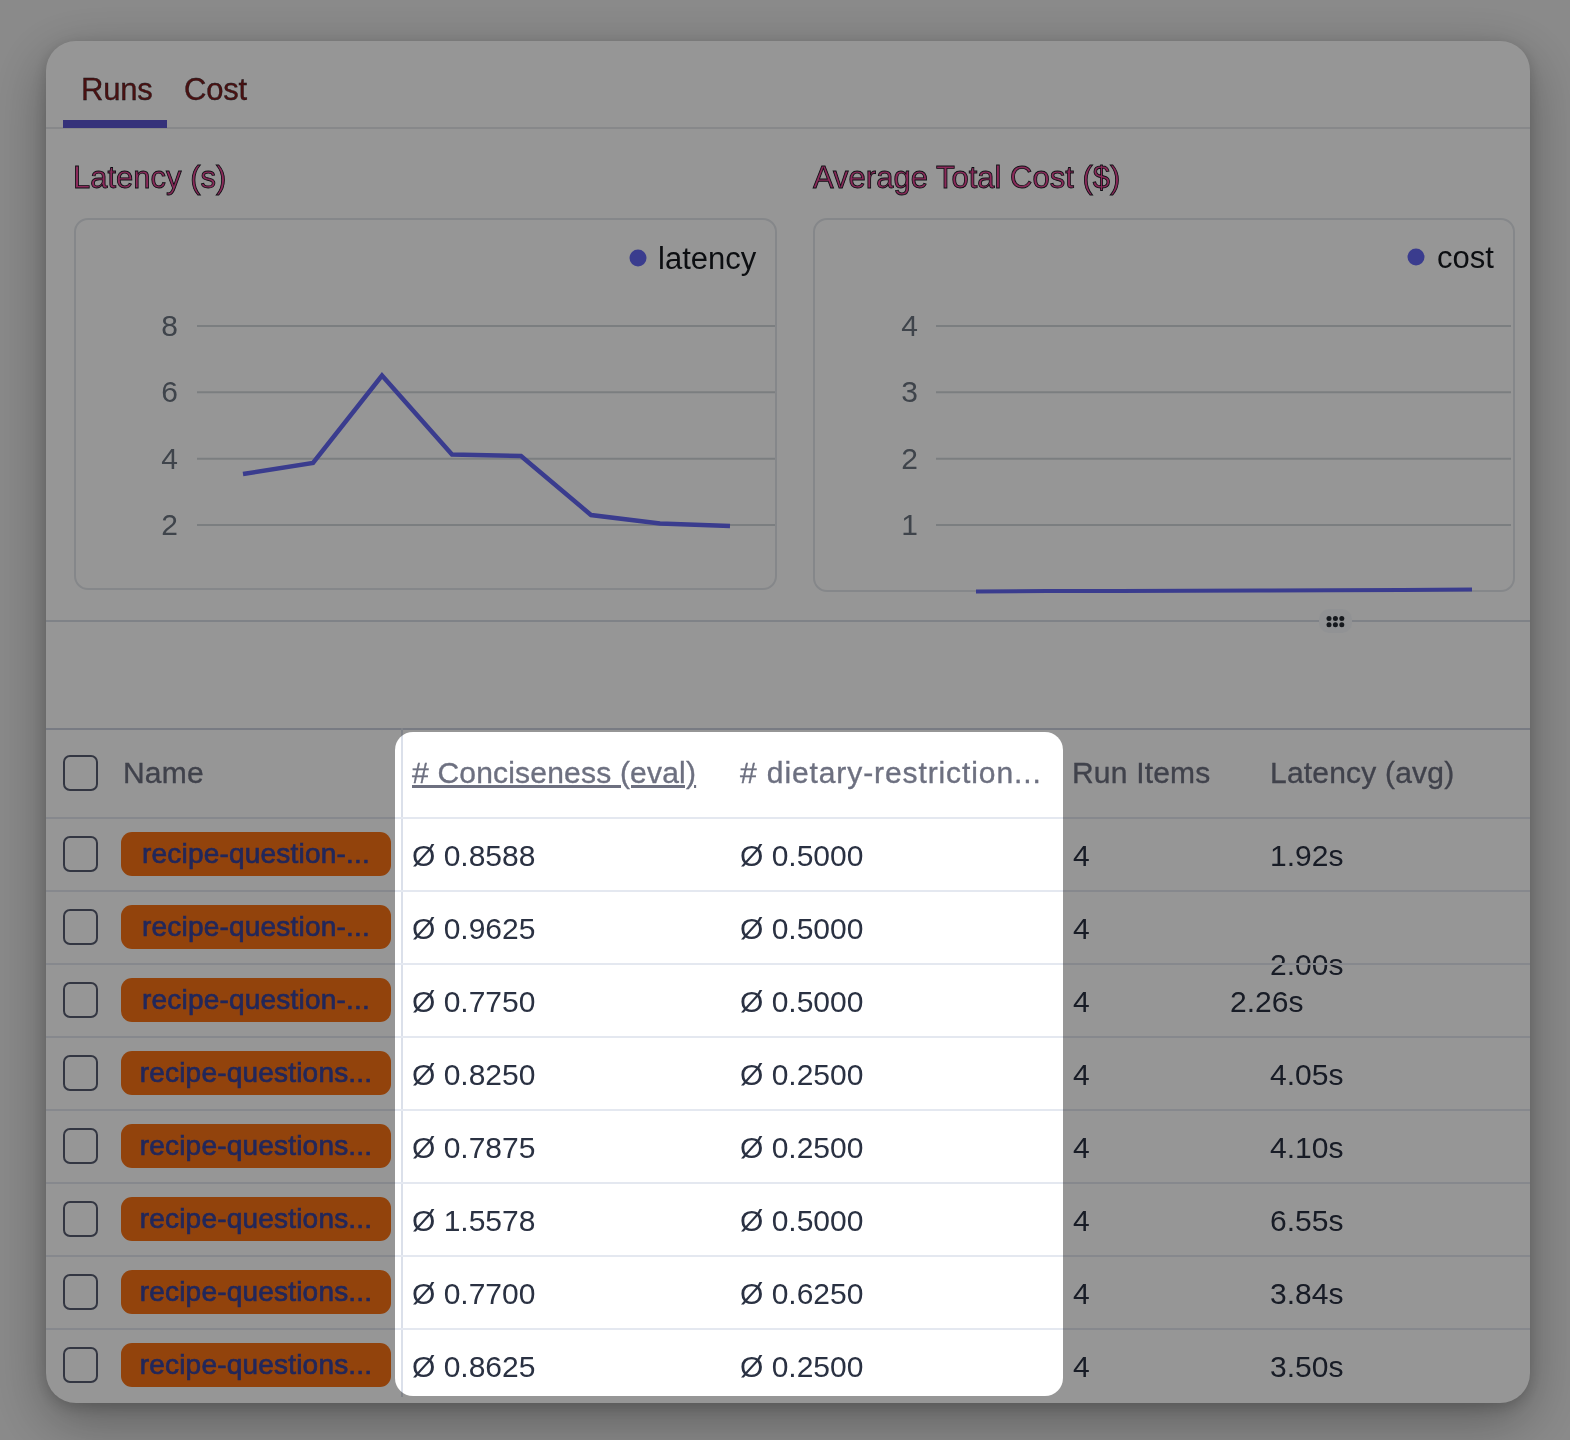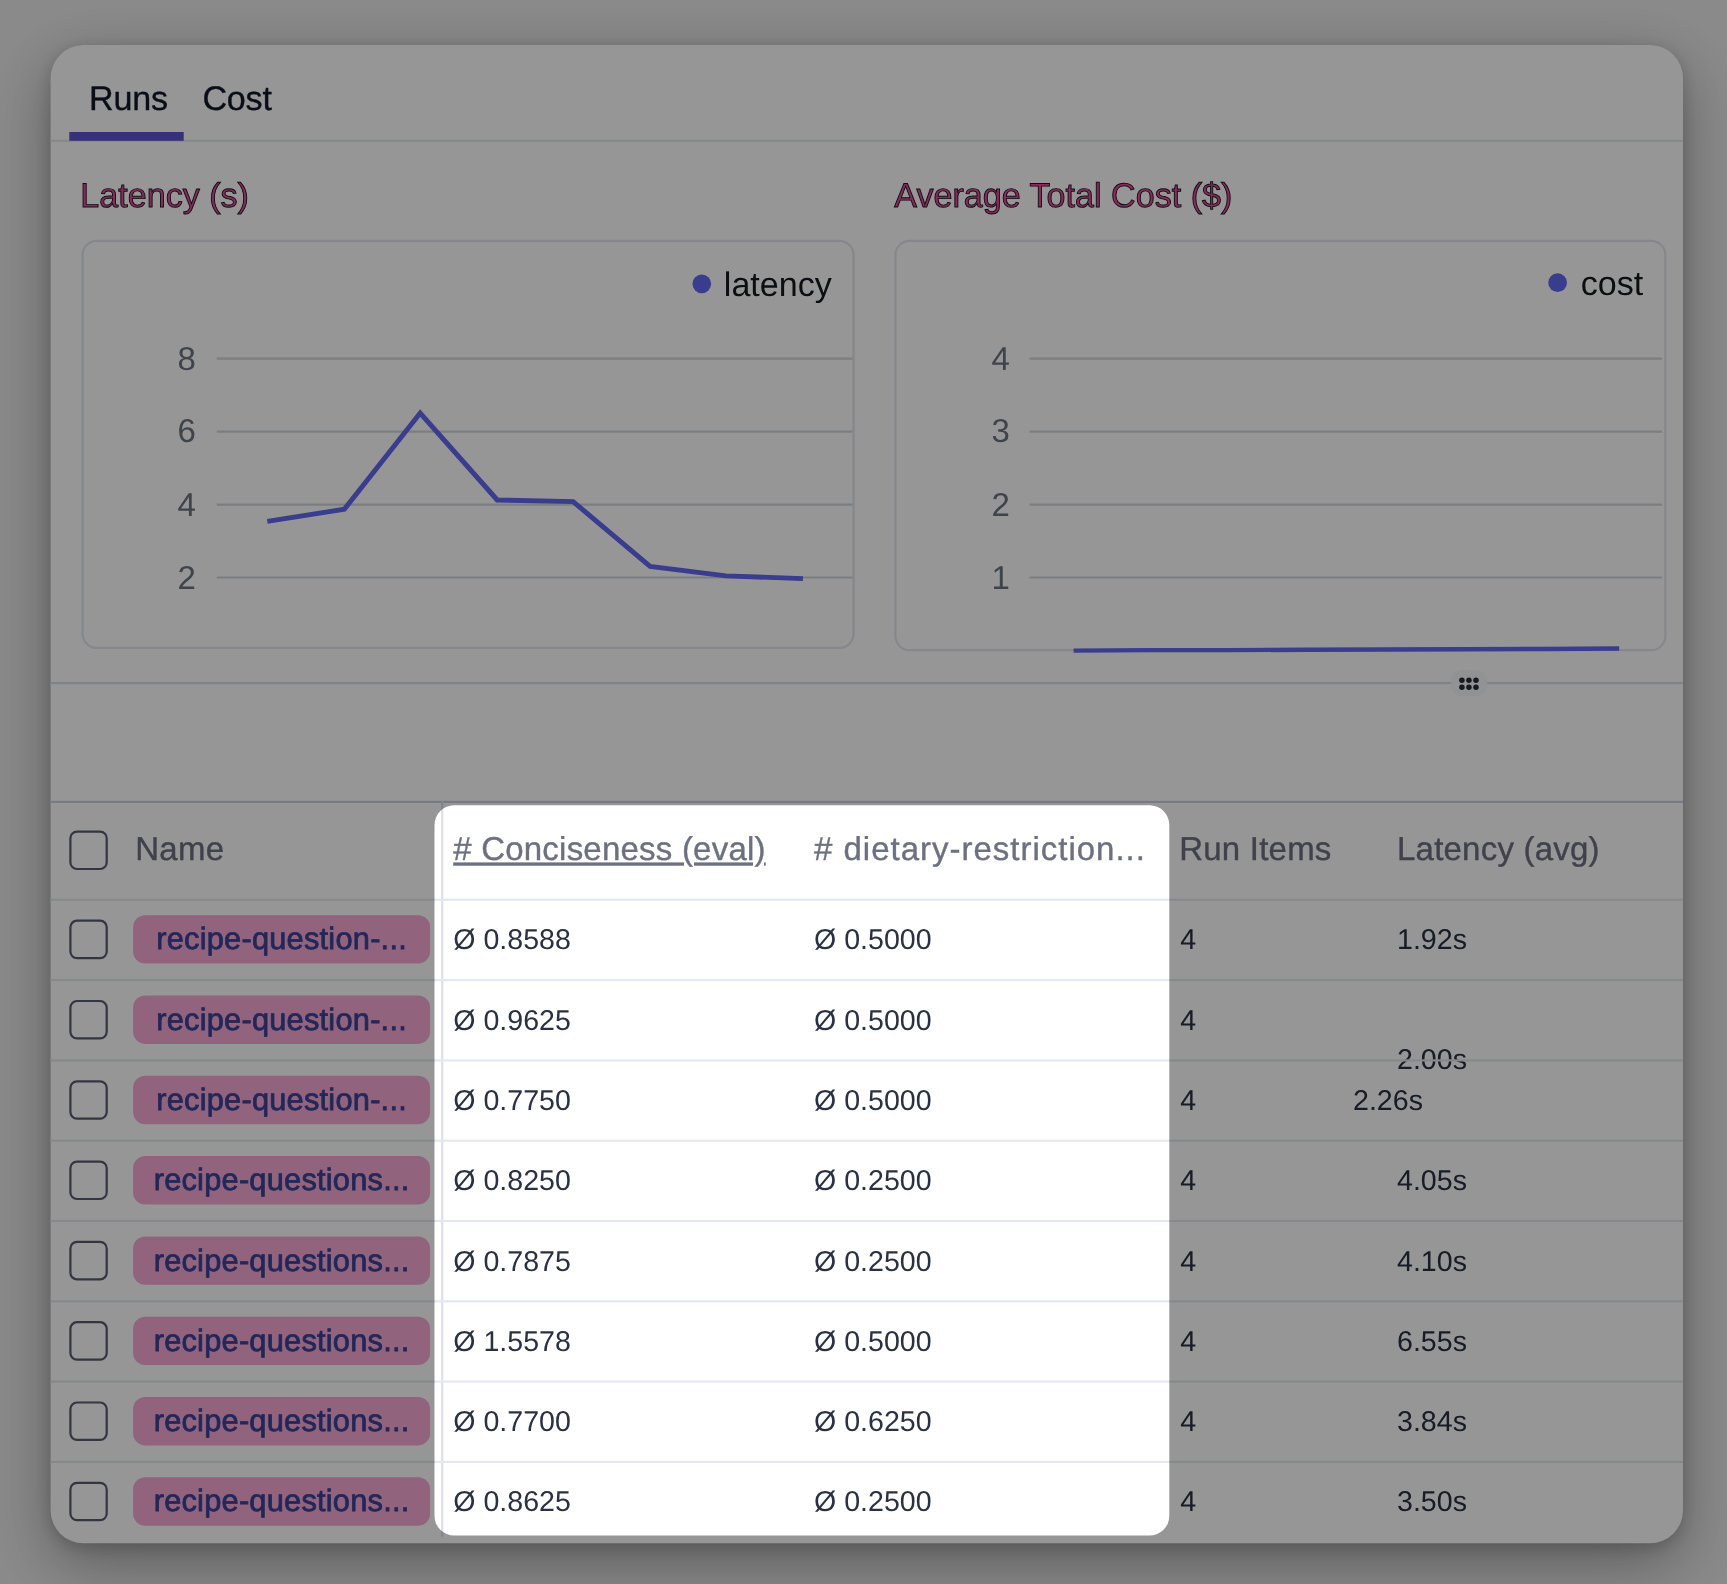--- a/index.html
+++ b/index.html
@@ -5,44 +5,44 @@
   * { margin:0; padding:0; box-sizing:border-box; }
   html,body { width:1570px; height:1440px; overflow:hidden; }
   body { background:#ebebeb; font-family:"Liberation Sans", sans-serif; position:relative; }
   .card {
     position:absolute; left:46px; top:41px; width:1484px; height:1362px;
     background:#ffffff; border-radius:30px;
     box-shadow:0 18px 55px rgba(0,0,0,0.32), 0 4px 14px rgba(0,0,0,0.16);
   }
   
   .tabs { position:absolute; left:0; top:0; width:100%; height:88px; border-bottom:2px solid #e5e7eb; }
-  .tab { position:absolute; top:31px; font-size:31px; font-weight:500; color:#0f172a; letter-spacing:-0.2px; -webkit-text-stroke:0.35px #1c212b;}
+  .tab { position:absolute; top:31px; font-size:31px; font-weight:500; color:#7f1d1d; letter-spacing:-0.2px; -webkit-text-stroke:0.35px #1c212b;}
   .tab.runs { left:35px; }
   .tab.items { left:138px; }
   .tab-underline { position:absolute; left:17px; top:79px; width:104px; height:8px; background:#5b55cf; }
   
   .ctitle { position:absolute; font-size:31px; font-weight:400; -webkit-text-stroke:0.85px #15181f; color:#ec4899; letter-spacing:0px; }
   .ct1 { left:27px; top:119px; }
   .ct2 { left:767px; top:119px; }
   .chartbox { position:absolute; border:2px solid #e3e6ea; border-radius:14px; }
   .cb1 { left:28px; top:177px; width:703px; height:372px; }
   .cb2 { left:767px; top:177px; width:702px; height:374px; }
   
   .divider { position:absolute; left:0; top:579px; width:100%; height:2px; background:#d9dee6; }
   .handle { position:absolute; left:1273px; top:568px; width:33px; height:24px; background:#f6f9fc; border-radius:10px; }
   
   .filters { position:absolute; left:18px; top:599px; width:184px; height:69px; border:2px solid #dfe3ea; border-radius:14px; }
   .filters .label { position:absolute; left:27px; top:19px; font-size:28px; font-weight:500; color:#1f242b; -webkit-text-stroke:0.35px #1f242b; }
   
   .tbl-topline { position:absolute; left:0; top:687px; width:100%; height:2px; background:#ccd2df; }
   .row-line { position:absolute; left:0; width:100%; height:2px; background:#e4e8f0; }
-  .cell { position:absolute; font-size:26px; color:#2a3142; }
+  .cell { position:absolute; font-size:30px; color:#2a3142; }
   .hcell { position:absolute; font-size:30px; font-weight:500; color:#6d7080; letter-spacing:0.2px; -webkit-text-stroke:0.35px #6d7080; }
   .cbx { position:absolute; left:17px; width:35px; height:36px; border:2.3px solid #575d71; border-radius:7px; }
-  .badge { position:absolute; left:75px; height:44px; background:#f9a8d4; border-radius:11px;
+  .badge { position:absolute; left:75px; height:44px; background:#f97316; border-radius:11px;
            color:#3a4399; font-size:28px; font-weight:400; -webkit-text-stroke:0.7px #3a4399; letter-spacing:0.2px; text-align:center; line-height:44px; }
   
   .spot { position:absolute; left:395px; top:732px; width:668px; height:664px; border-radius:18px;
           box-shadow:0 0 0 2500px rgba(0,0,0,0.41); }
 </style>
 </head>
 <body>
 <div class="card">
   <div class="tabs">
     <span class="tab runs">Runs</span>

